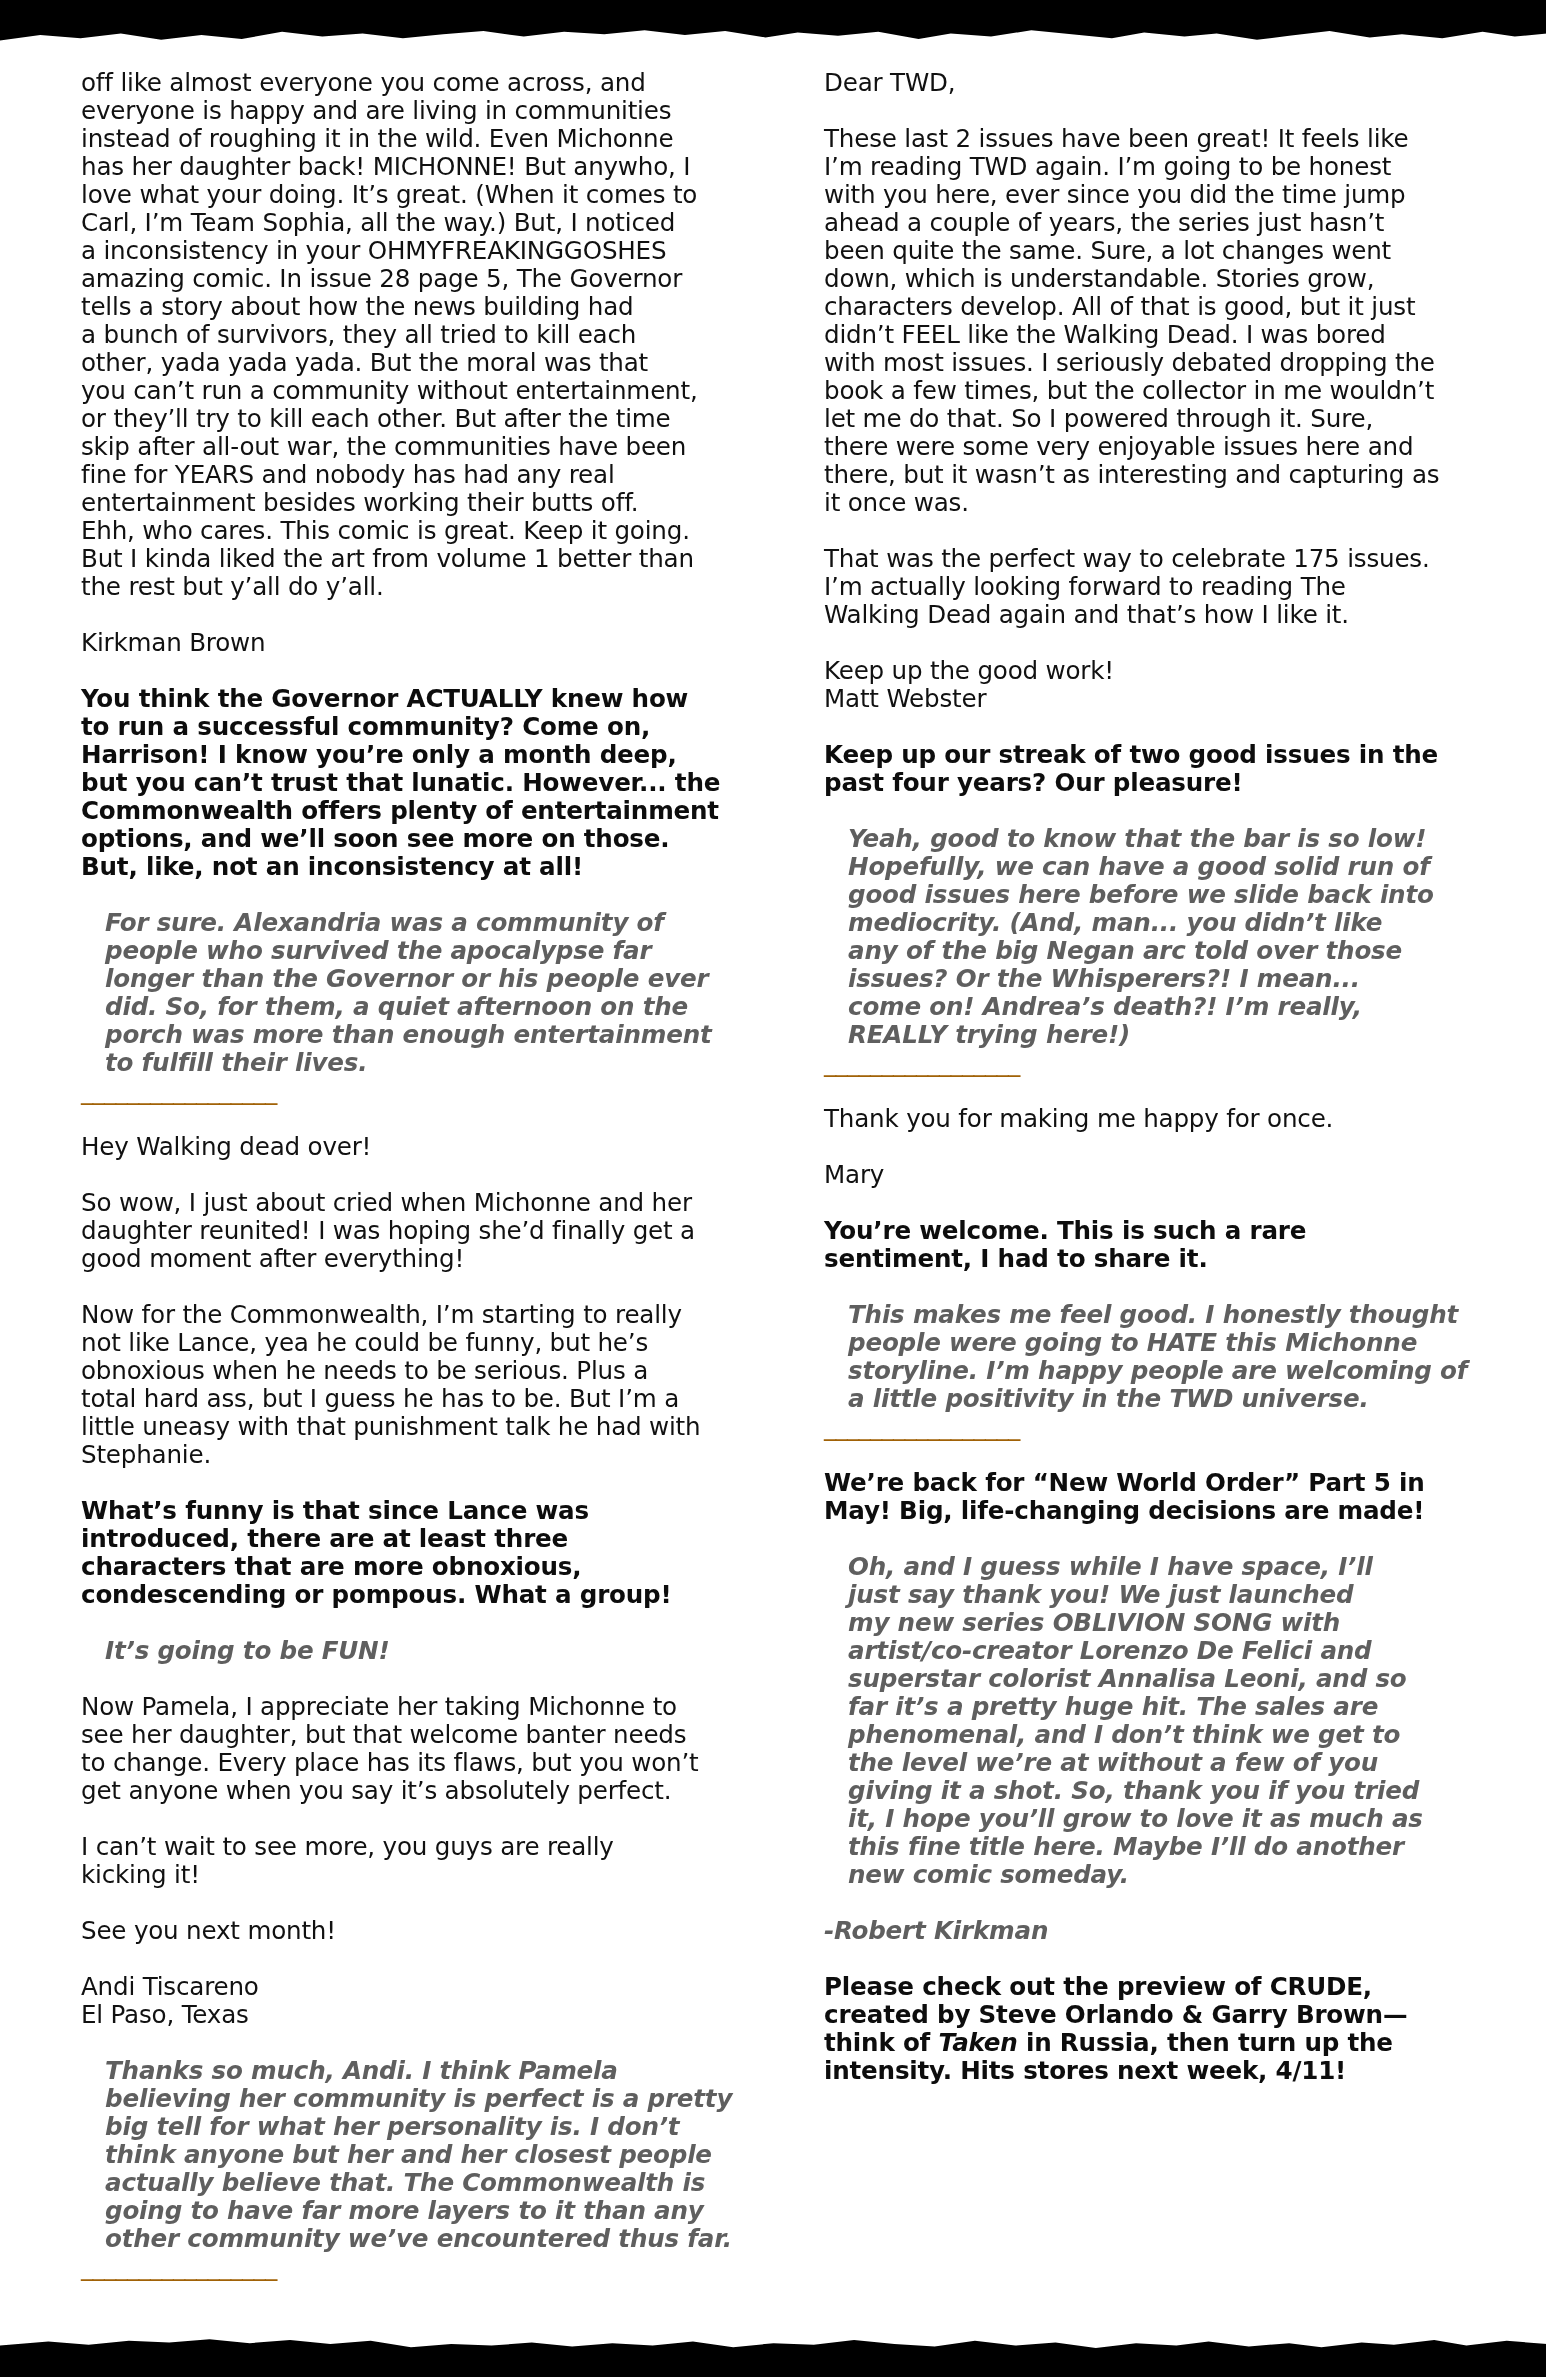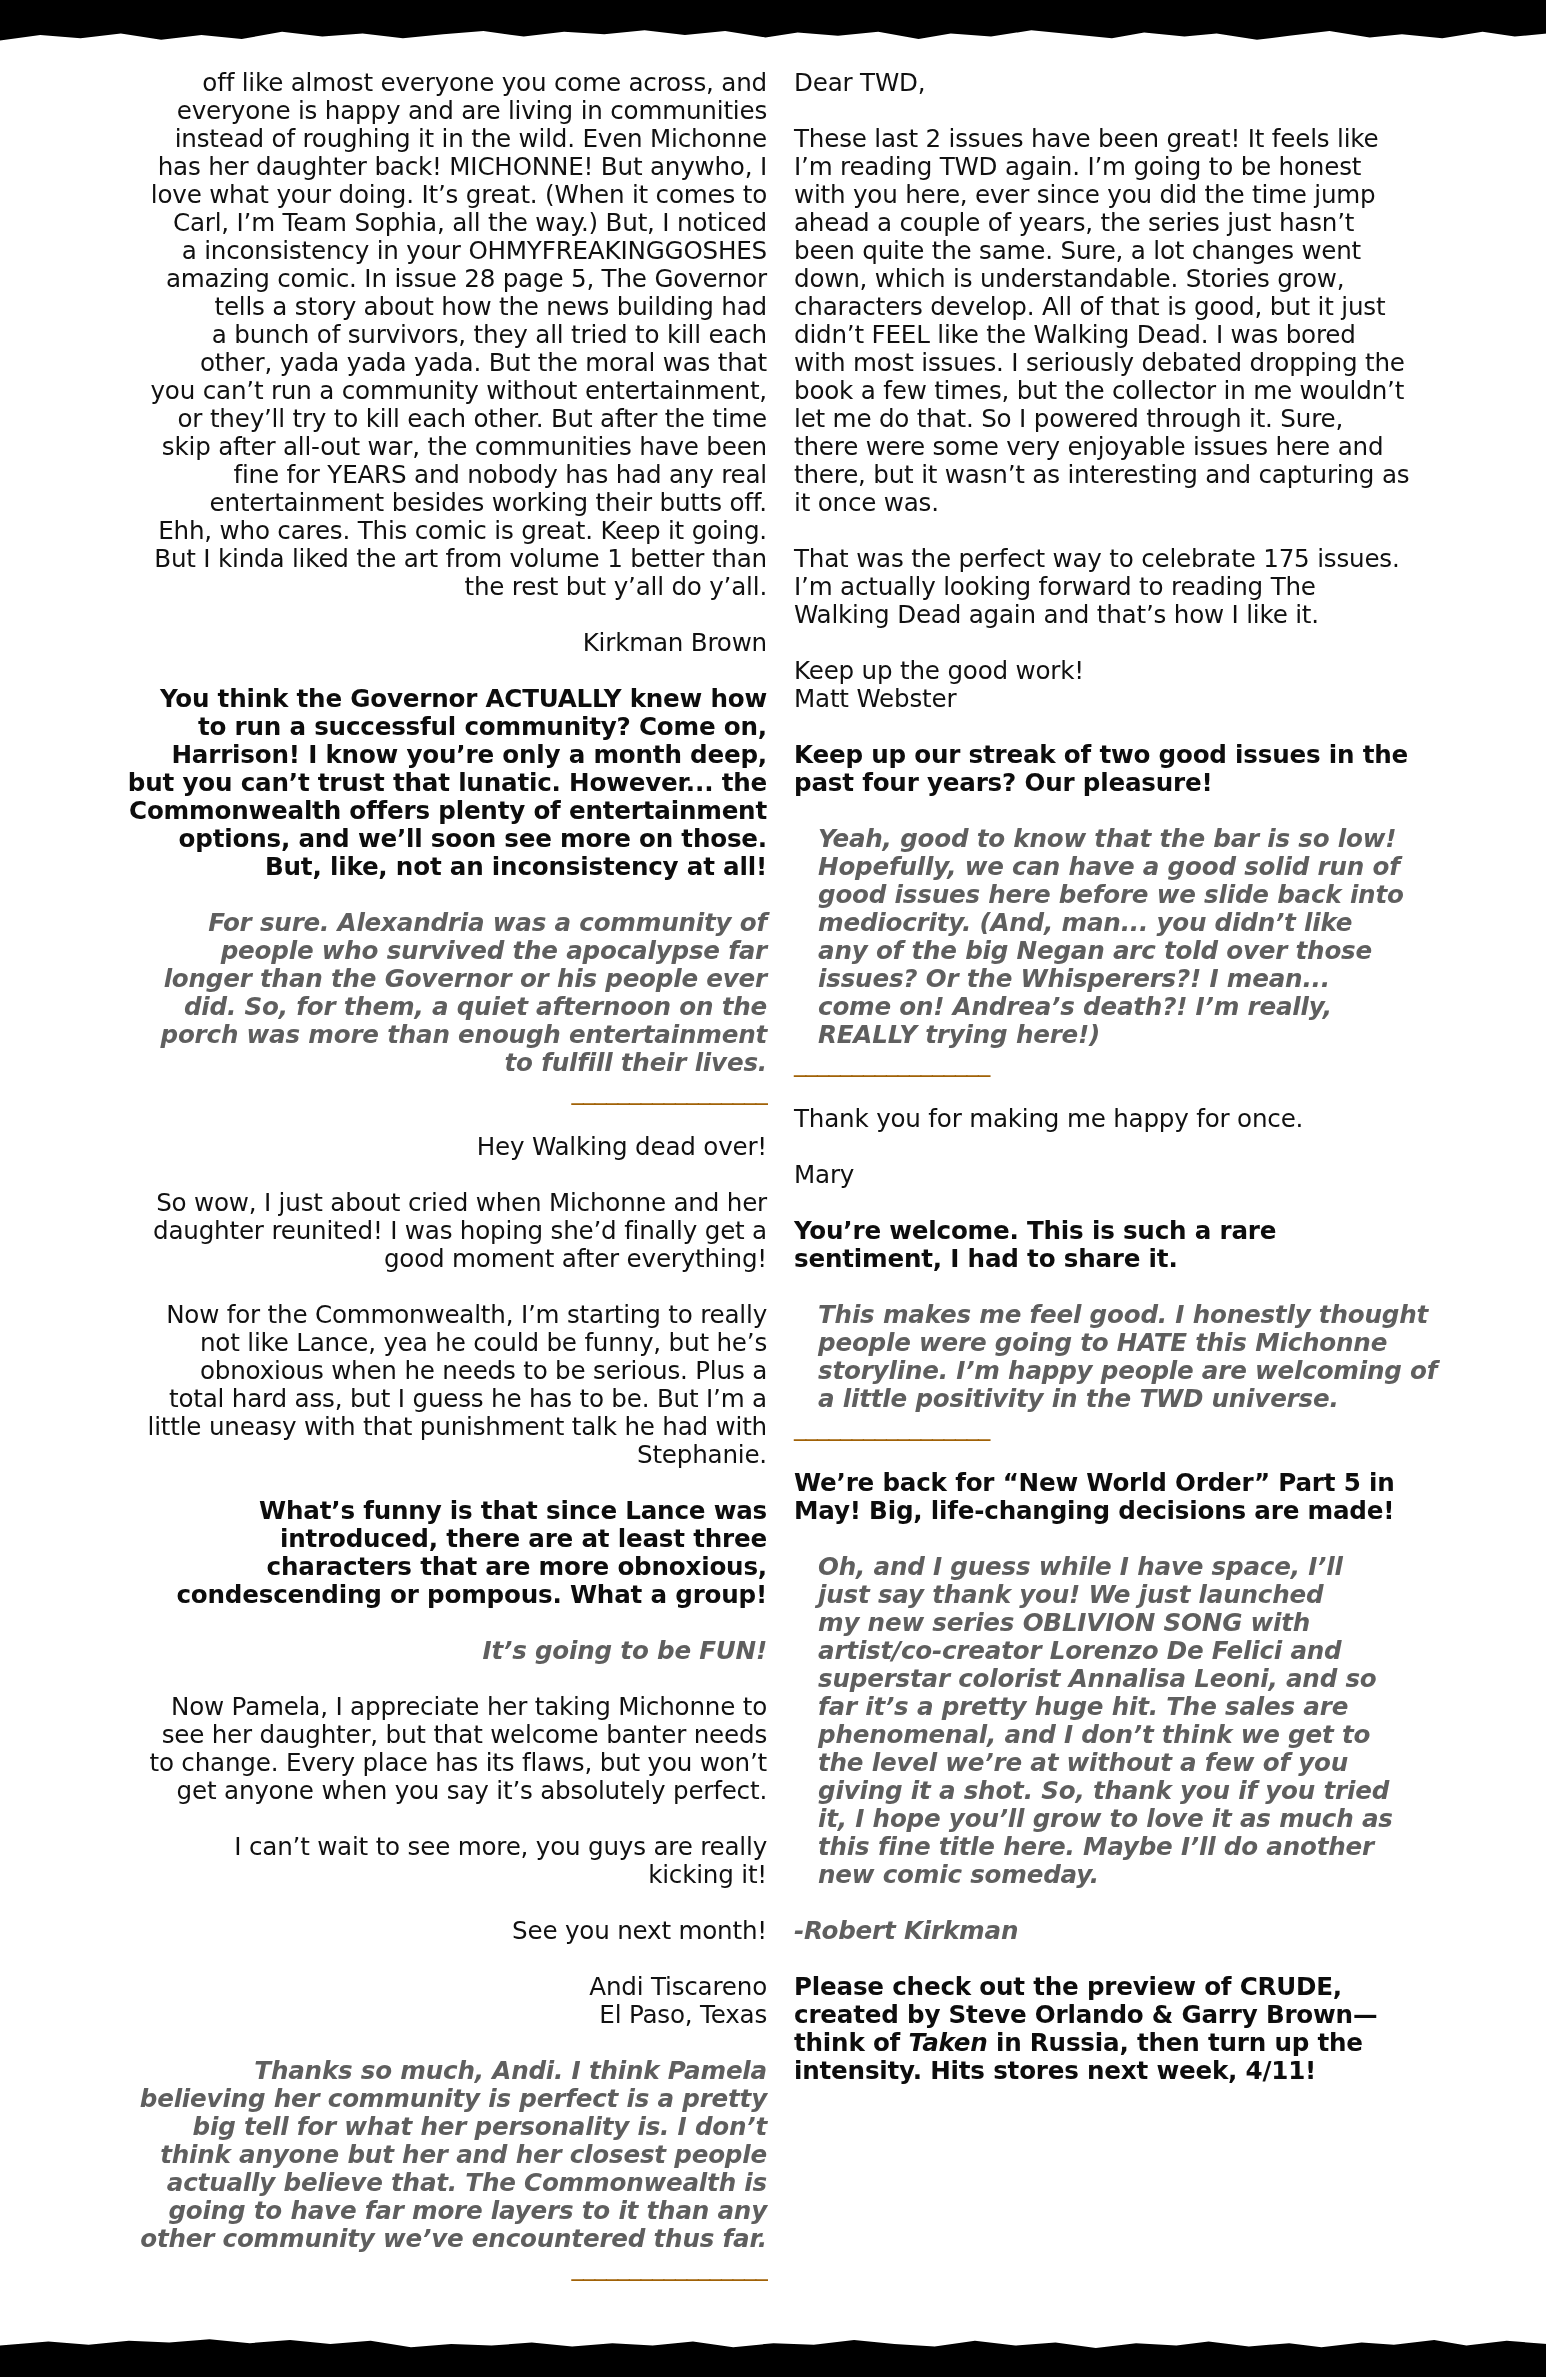--- a/index.html
+++ b/index.html
@@ -32,22 +32,22 @@
     .border-top svg { top: 27px; }
     .border-bottom svg { top: -14.5px; }
 
     .column {
       position: absolute;
       top: 69px;
       font-size: 24.6px;
       line-height: 28px;
       letter-spacing: -0.2px;
     }
-    .col-left { left: 74px; width: 693px; text-align: right; }
-    .col-right { left: 794px; width: 701px; }
+    .col-left { left: 81px; width: 693px; }
+    .col-right { left: 824px; width: 701px; }
 
     .para {
       margin: 0 0 28px 0;
       white-space: pre-line;
     }
     .para.tight { margin-bottom: 0; }
     .para.reader { font-weight: normal; font-style: normal; color: #111111; }
     .para.editor-bold { font-weight: bold; color: #0d0d0d; }
     .para.editor-gray { font-weight: bold; font-style: italic; color: #5f5f5f; margin-left: 24px; }
     .para.separator { color: #a16207; letter-spacing: -0.8px; margin-bottom: 28px; }

